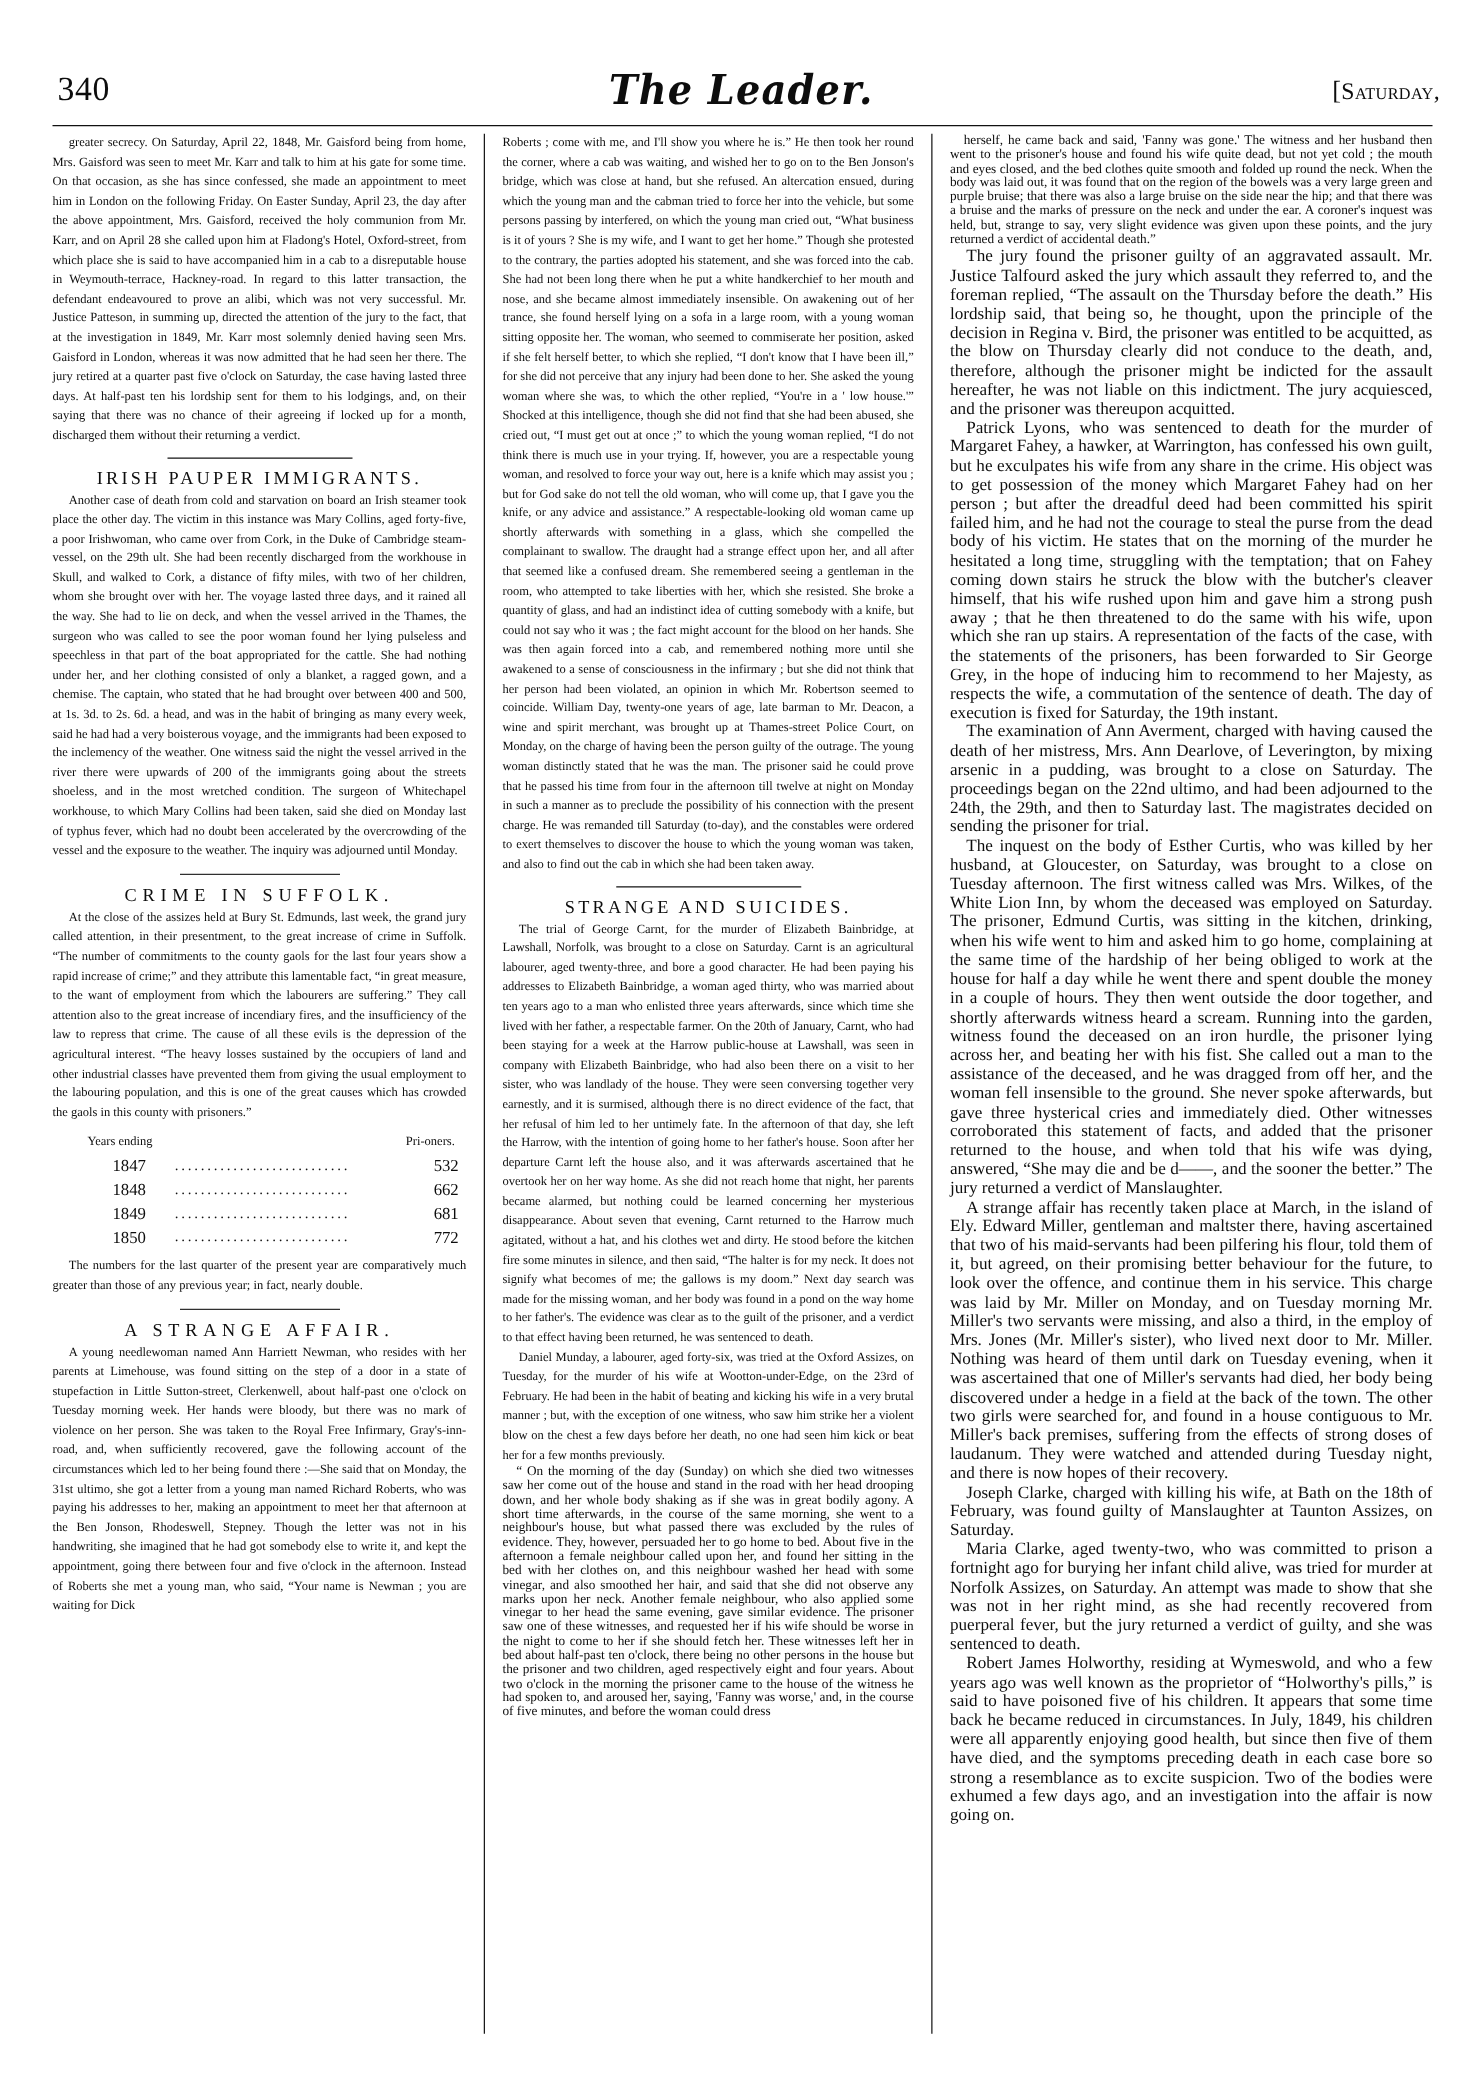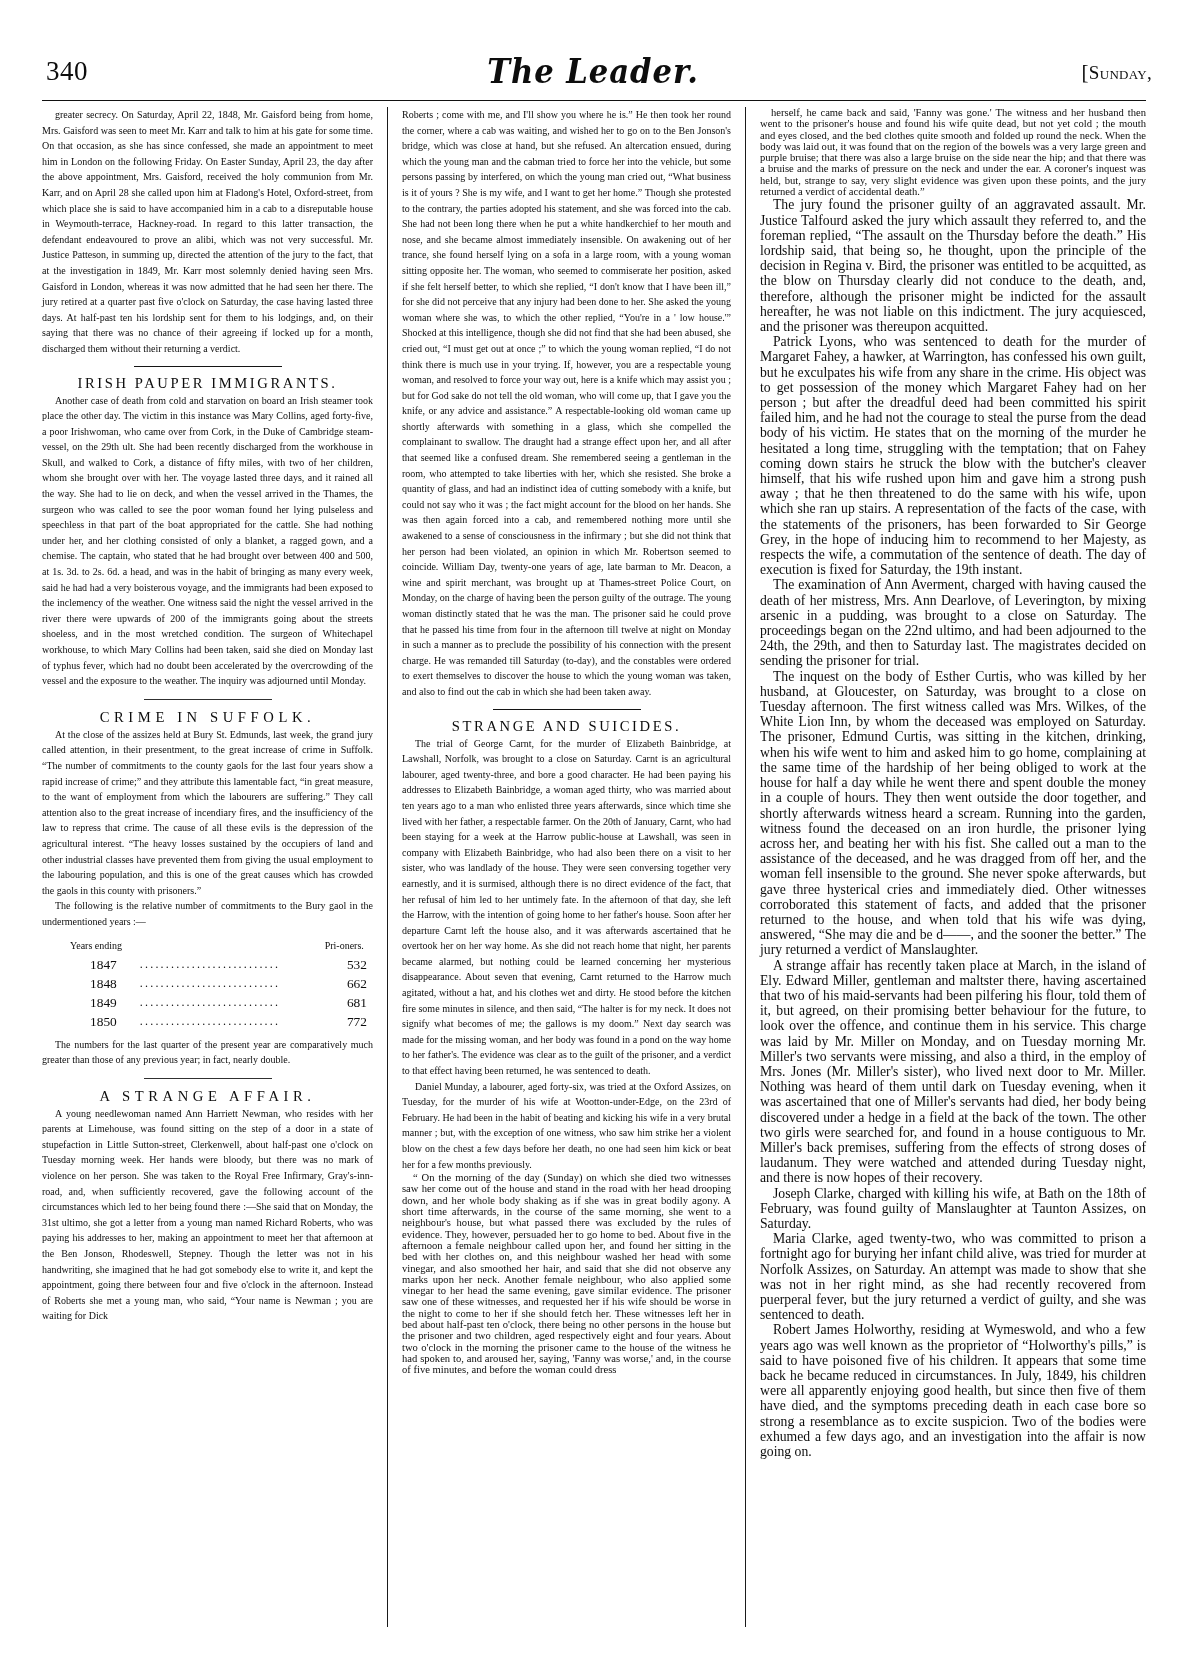--- a/index.html
+++ b/index.html
@@ -160,40 +160,39 @@
   table.stats td.num { text-align: right; padding-right: 6px; white-space: nowrap; }
 </style>
 </head>
 <body>
 
 <div class="page">
 
   <div class="masthead">
     <div class="folio">340</div>
     <div class="masthead-title">The Leader.</div>
-    <div class="masthead-right"><span class="brk">[</span><span>Sunday,</span></div>
+    <div class="masthead-right"><span class="brk">[</span><span>Saturday,</span></div>
   </div>
   <div class="rule-top"></div>
 
   <div class="columns">
 
     <div class="col col-1">
 
       <p>greater secrecy. On Saturday, April 22, 1848, Mr. Gaisford being from home, Mrs. Gaisford was seen to meet Mr. Karr and talk to him at his gate for some time. On that occasion, as she has since confessed, she made an appointment to meet him in London on the following Friday. On Easter Sunday, April 23, the day after the above appointment, Mrs. Gaisford, received the holy communion from Mr. Karr, and on April 28 she called upon him at Fladong's Hotel, Oxford-street, from which place she is said to have accompanied him in a cab to a disreputable house in Weymouth-terrace, Hackney-road. In regard to this latter transaction, the defendant endeavoured to prove an alibi, which was not very successful. Mr. Justice Patteson, in summing up, directed the attention of the jury to the fact, that at the investigation in 1849, Mr. Karr most solemnly denied having seen Mrs. Gaisford in London, whereas it was now admitted that he had seen her there. The jury retired at a quarter past five o'clock on Saturday, the case having lasted three days. At half-past ten his lordship sent for them to his lodgings, and, on their saying that there was no chance of their agreeing if locked up for a month, discharged them without their returning a verdict.</p>
 
       <div class="divider"></div>
 
       <div class="sechead">IRISH PAUPER IMMIGRANTS.</div>
       <p>Another case of death from cold and starvation on board an Irish steamer took place the other day. The victim in this instance was Mary Collins, aged forty-five, a poor Irishwoman, who came over from Cork, in the Duke of Cambridge steam-vessel, on the 29th ult. She had been recently discharged from the workhouse in Skull, and walked to Cork, a distance of fifty miles, with two of her children, whom she brought over with her. The voyage lasted three days, and it rained all the way. She had to lie on deck, and when the vessel arrived in the Thames, the surgeon who was called to see the poor woman found her lying pulseless and speechless in that part of the boat appropriated for the cattle. She had nothing under her, and her clothing consisted of only a blanket, a ragged gown, and a chemise. The captain, who stated that he had brought over between 400 and 500, at 1s. 3d. to 2s. 6d. a head, and was in the habit of bringing as many every week, said he had had a very boisterous voyage, and the immigrants had been exposed to the inclemency of the weather. One witness said the night the vessel arrived in the river there were upwards of 200 of the immigrants going about the streets shoeless, and in the most wretched condition. The surgeon of Whitechapel workhouse, to which Mary Collins had been taken, said she died on Monday last of typhus fever, which had no doubt been accelerated by the overcrowding of the vessel and the exposure to the weather. The inquiry was adjourned until Monday.</p>
 
       <div class="divider thin short"></div>
 
       <div class="sechead wide">CRIME IN SUFFOLK.</div>
       <p>At the close of the assizes held at Bury St. Edmunds, last week, the grand jury called attention, in their presentment, to the great increase of crime in Suffolk. “The number of commitments to the county gaols for the last four years show a rapid increase of crime;” and they attribute this lamentable fact, “in great measure, to the want of employment from which the labourers are suffering.” They call attention also to the great increase of incendiary fires, and the insufficiency of the law to repress that crime. The cause of all these evils is the depression of the agricultural interest. “The heavy losses sustained by the occupiers of land and other industrial classes have prevented them from giving the usual employment to the labouring population, and this is one of the great causes which has crowded the gaols in this county with prisoners.”</p>
-      <p>The following is the relative number of commitments to the Bury gaol in the undermentioned years :—</p>
 
       <table class="stats">
         <thead>
           <tr>
             <th colspan="2">Years ending</th>
             <th class="r">Pri-oners.</th>
           </tr>
         </thead>
         <tbody>
           <tr>

